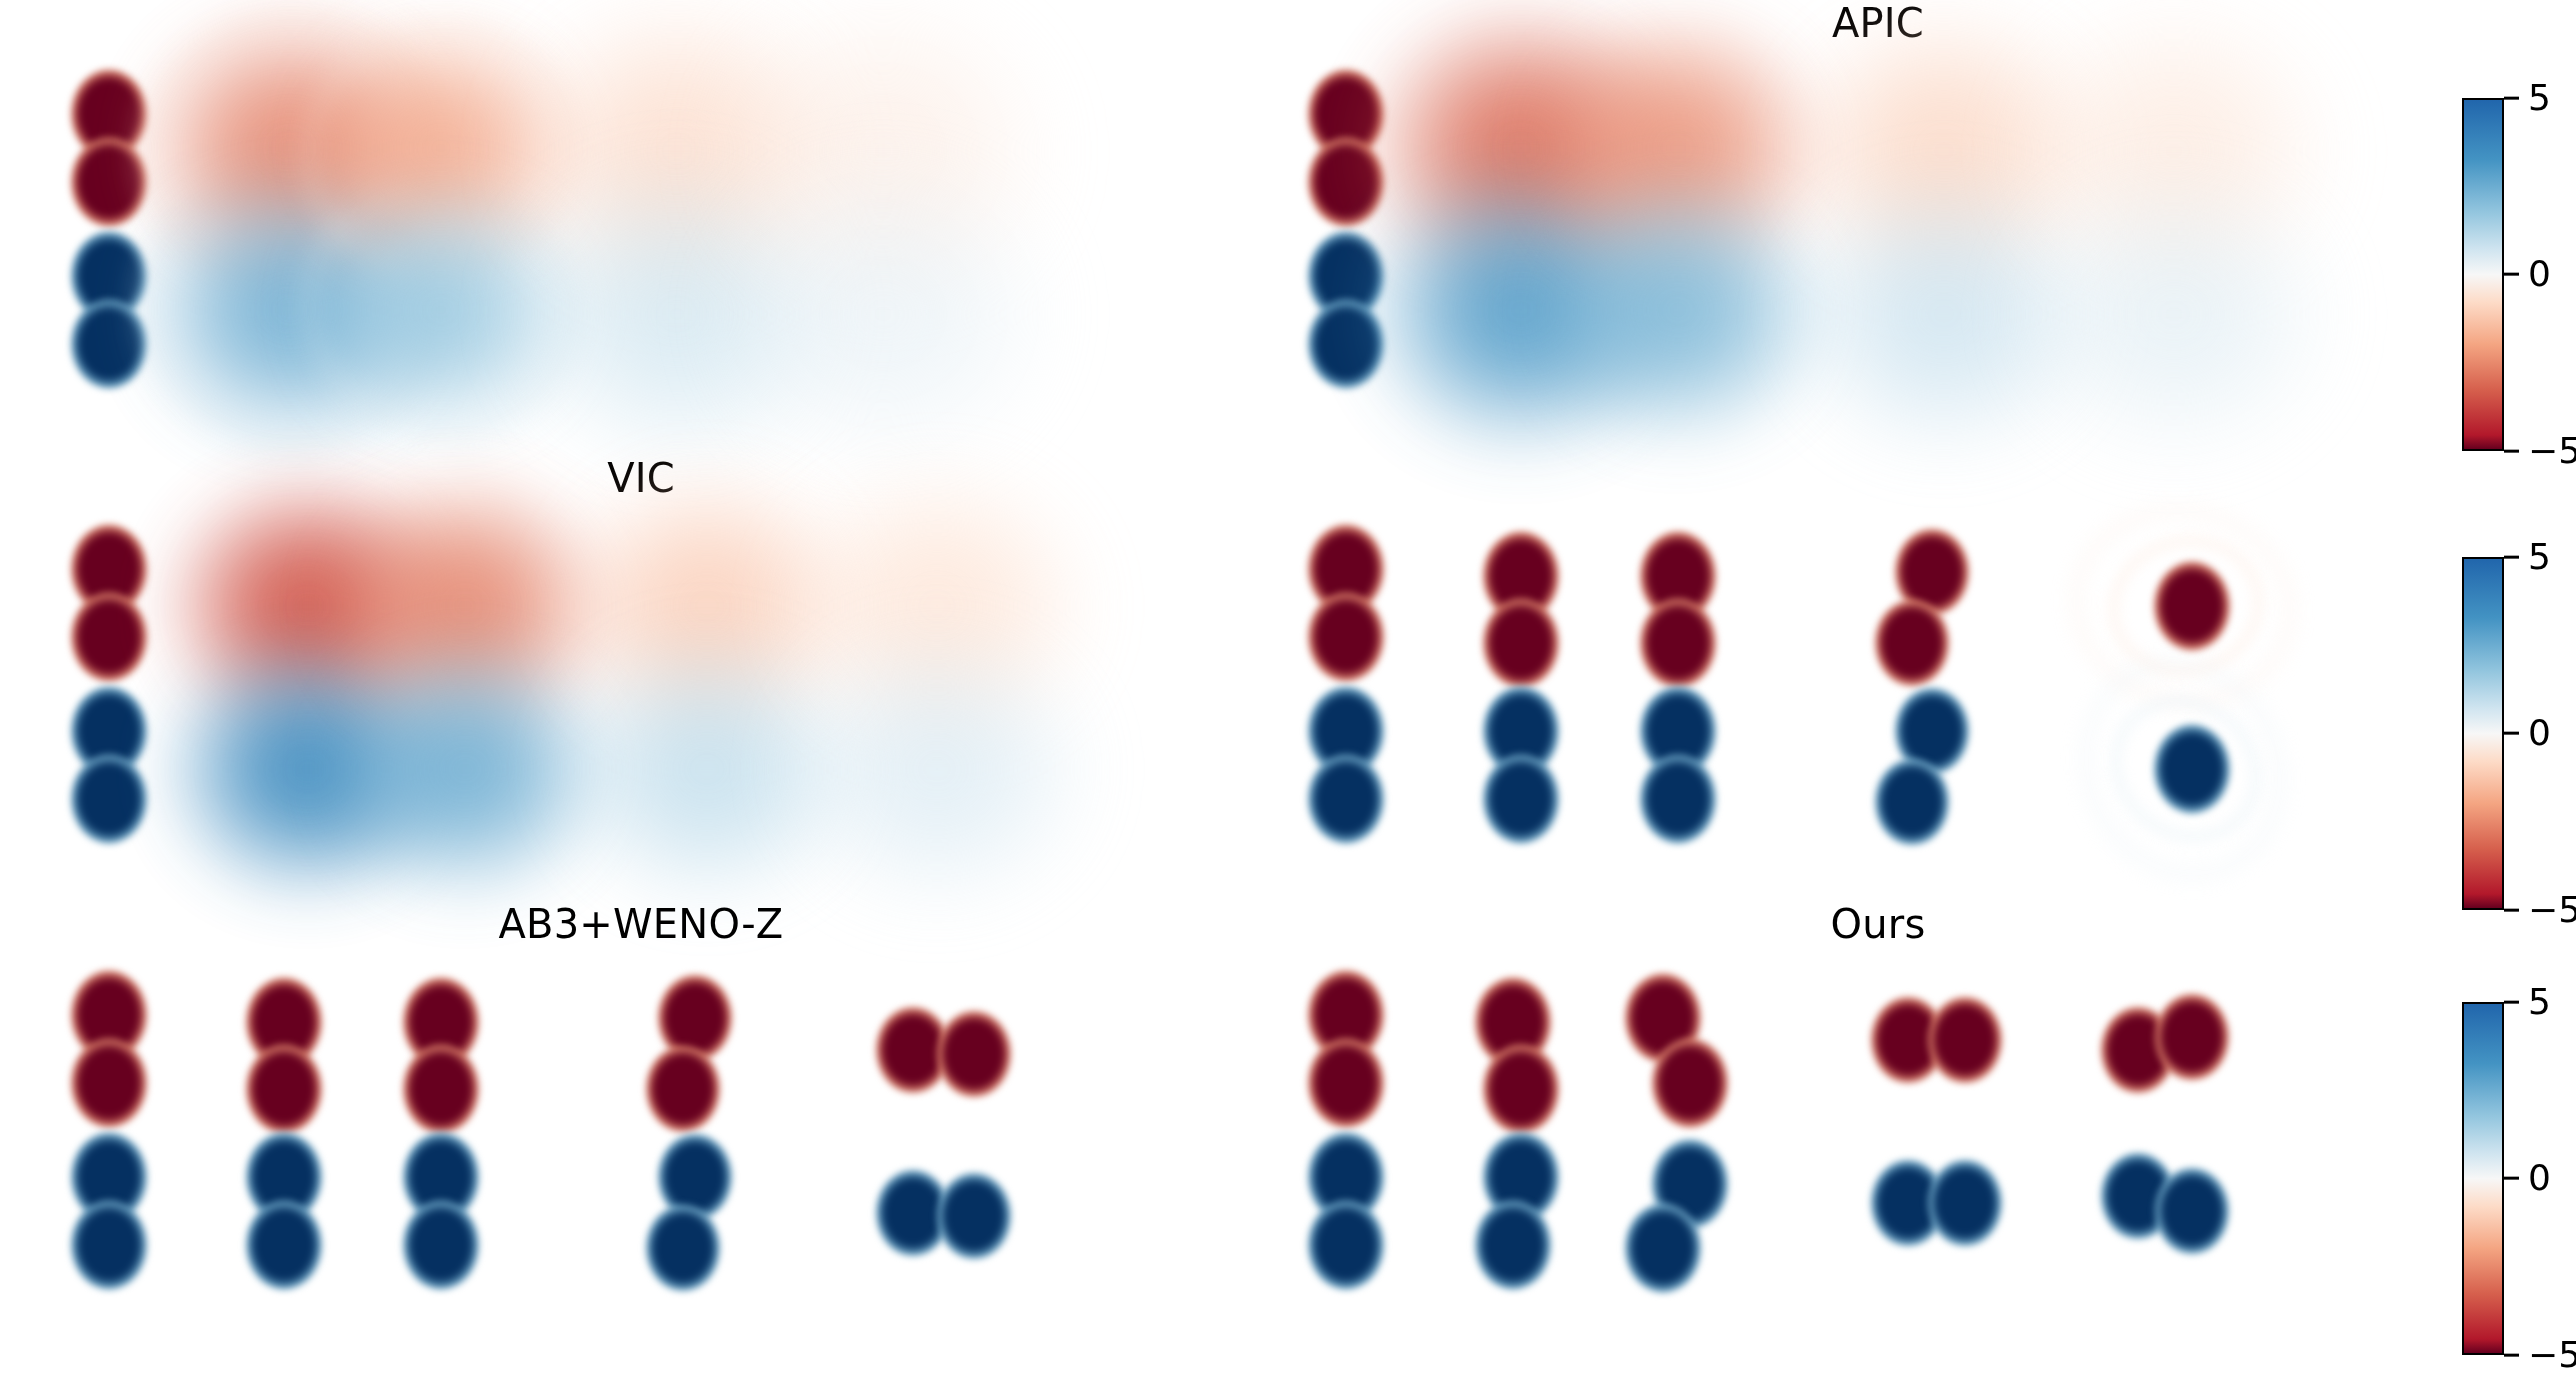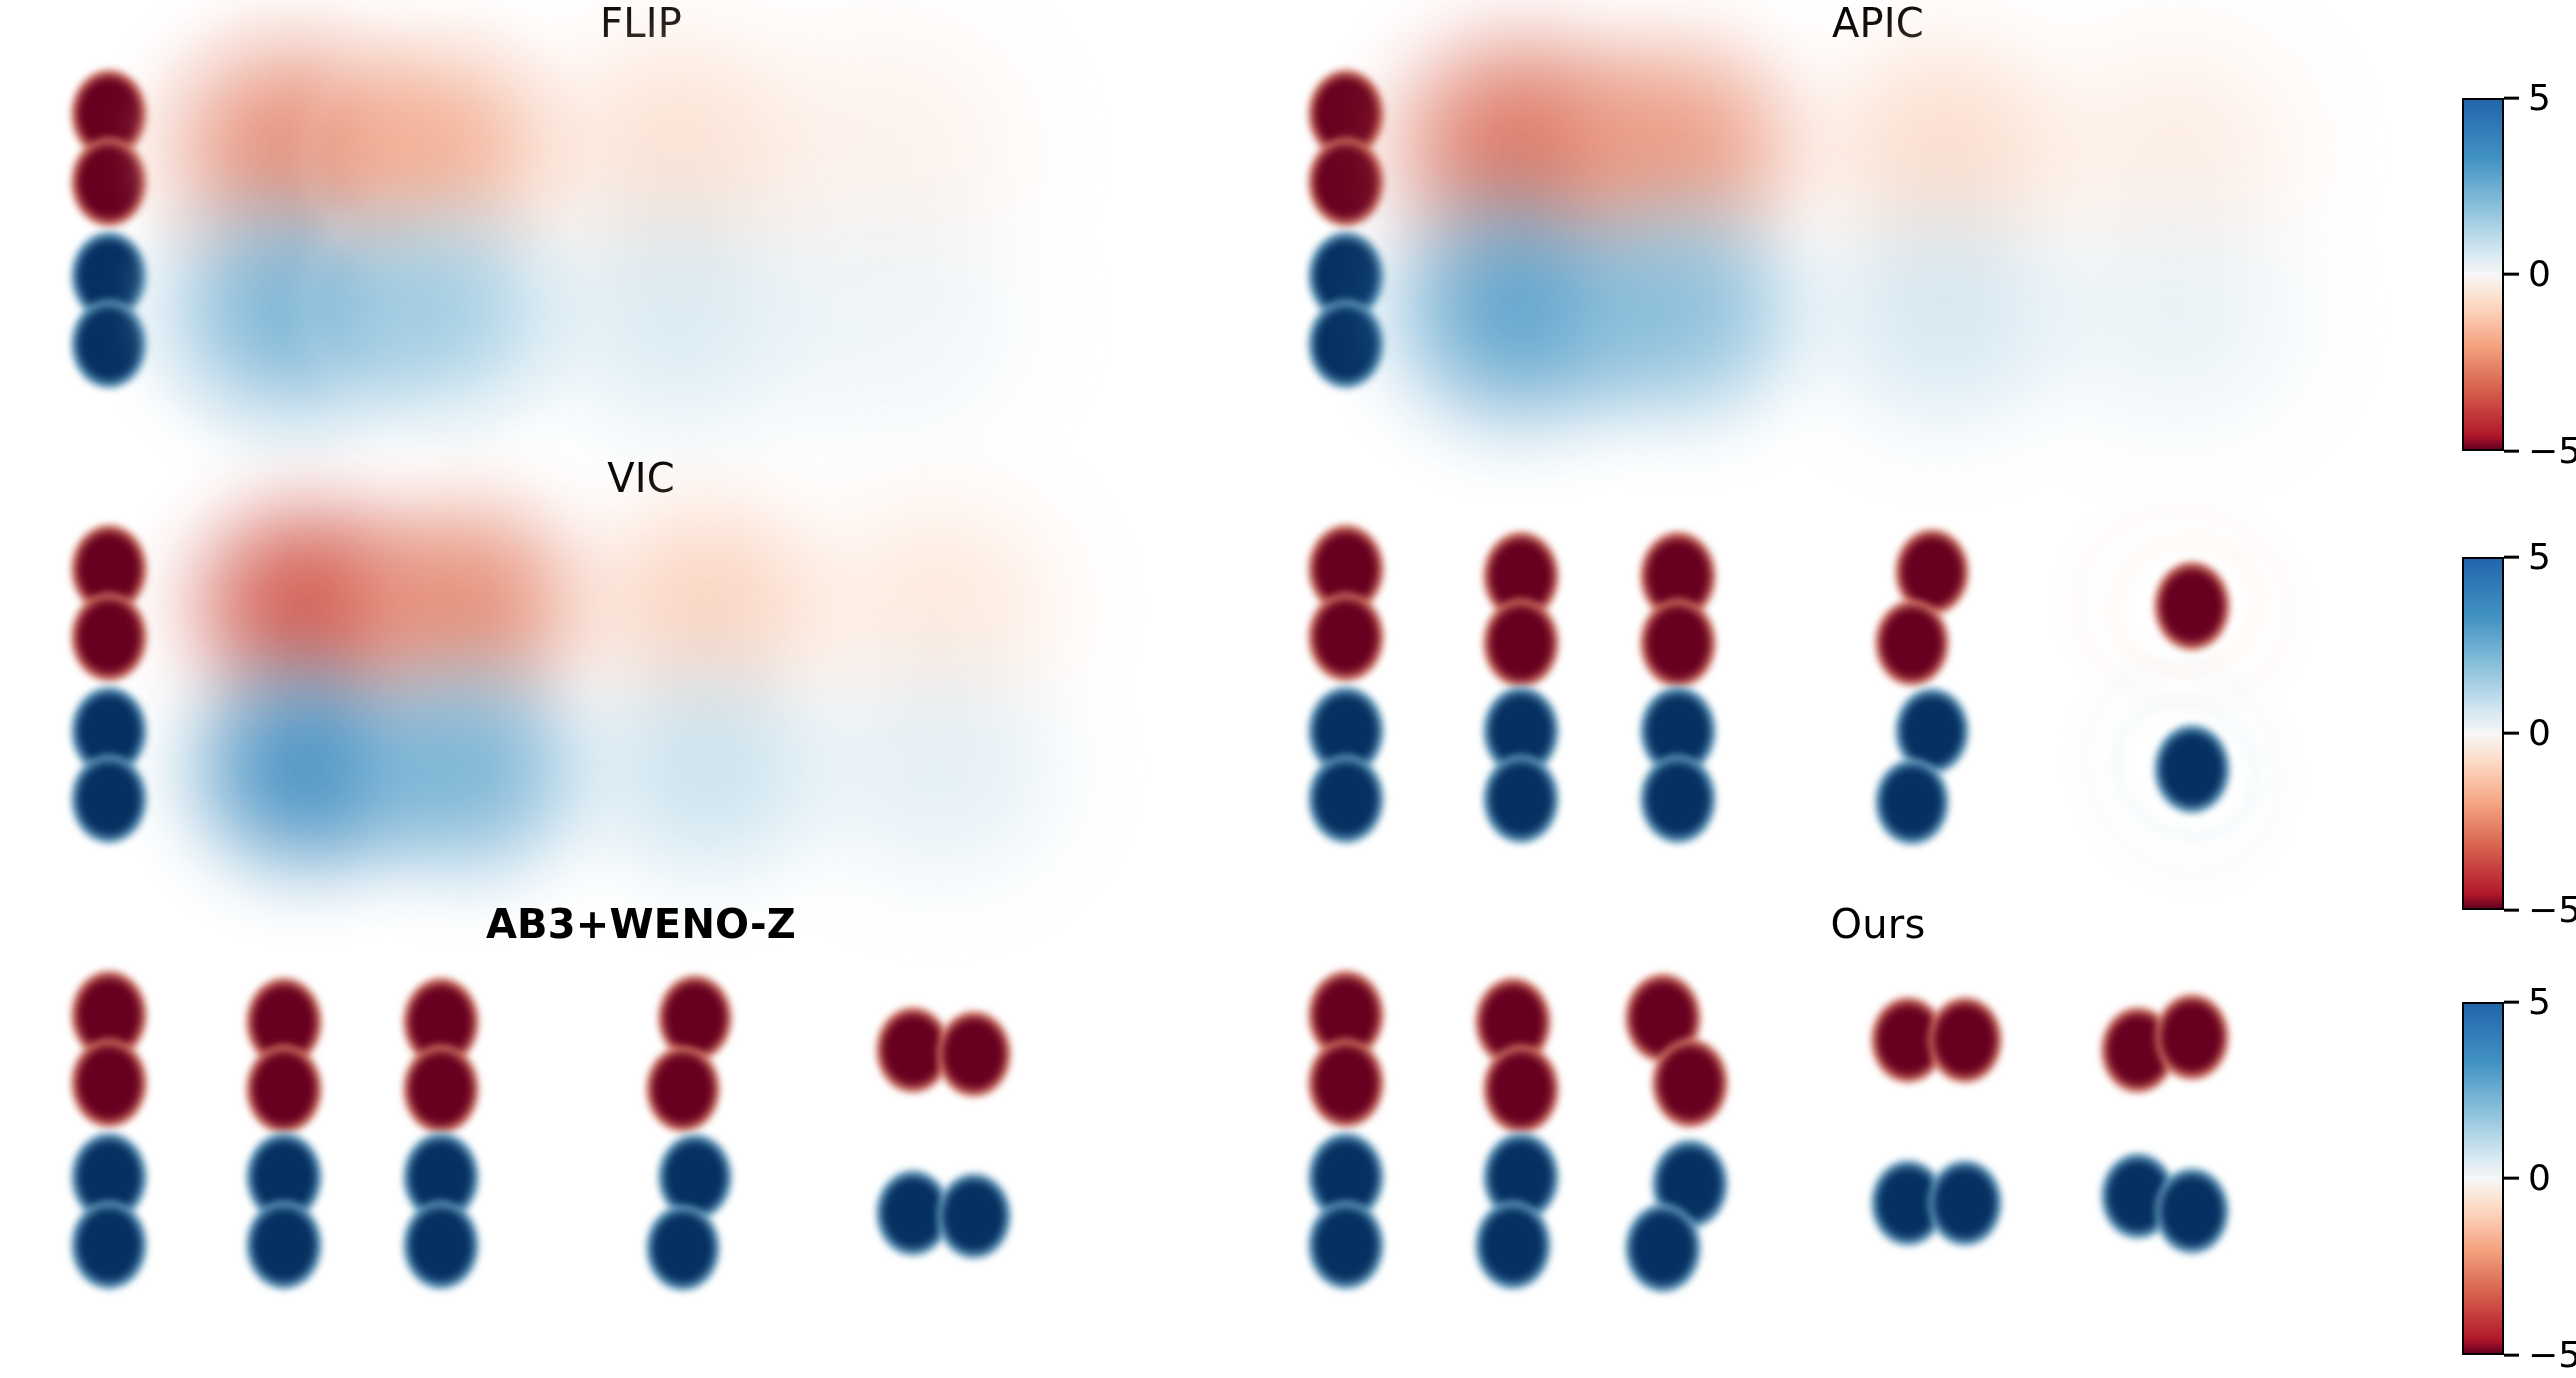--- a/index.html
+++ b/index.html
@@ -64,21 +64,20 @@
     position:absolute;left:100%;margin-left:24px;
     font-size:36px;line-height:36px;white-space:nowrap;
     transform:translateY(-50%);color:#000;
   }
 </style>
 </head>
 <body>
 
 <div id="figure">
     <div class="panel" style="left: 36px; top: 0px; width: 1210px; height: 391px;">
-      <div class="panel-title">FLIP</div>
       <div class="panel-axes">
         <div class="frame" style="left: 0px; right: 0px;">
           <div class="blob" style="left: 73px; top: 61px; width: 76px; height: 89px; background: radial-gradient(rgb(103, 0, 31) 0%, rgb(103, 0, 31) 52%, rgb(237, 148, 117) 72%, rgba(255, 255, 255, 0) 100%); filter: blur(3.6px);"></div>
           <div class="blob" style="left: 73px; top: 129px; width: 76px; height: 89px; background: radial-gradient(rgb(103, 0, 31) 0%, rgb(103, 0, 31) 52%, rgb(237, 148, 117) 72%, rgba(255, 255, 255, 0) 100%); filter: blur(3.6px);"></div>
           <div class="blob" style="left: 73px; top: 223px; width: 76px; height: 89px; background: radial-gradient(rgb(5, 48, 97) 0%, rgb(5, 48, 97) 52%, rgb(126, 185, 215) 72%, rgba(255, 255, 255, 0) 100%); filter: blur(3.6px);"></div>
           <div class="blob" style="left: 73px; top: 291px; width: 76px; height: 89px; background: radial-gradient(rgb(5, 48, 97) 0%, rgb(5, 48, 97) 52%, rgb(126, 185, 215) 72%, rgba(255, 255, 255, 0) 100%); filter: blur(3.6px);"></div>
         </div>
         <div class="frame" style="left: 0px; right: 0px;">
           <div class="ring" style="left: 254px; top: 95px; width: 278px; height: 243px; border-width: 12.5px; border-color: rgb(250, 233, 223); opacity: 0.36; filter: blur(14px); transform: translate(-50%, -50%) rotate(-14deg);"></div>
           <div class="ring" style="left: 254px; top: 257px; width: 278px; height: 243px; border-width: 12.5px; border-color: rgb(228, 238, 244); opacity: 0.36; filter: blur(14px); transform: translate(-50%, -50%) rotate(12deg);"></div>
@@ -184,21 +183,21 @@
         <div class="frame" style="left: 0px; right: 0px;">
           <div class="ring" style="left: 913px; top: 98px; width: 140px; height: 123px; border-width: 6.3px; border-color: rgb(252, 222, 204); opacity: 0.448; filter: blur(7px); transform: translate(-50%, -50%) rotate(-14deg);"></div>
           <div class="ring" style="left: 910px; top: 98px; width: 206px; height: 180px; border-width: 9.3px; border-color: rgb(250, 233, 223); opacity: 0.36; filter: blur(10.3px); transform: translate(-50%, -50%) rotate(12deg);"></div>
           <div class="ring" style="left: 913px; top: 261px; width: 140px; height: 123px; border-width: 6.3px; border-color: rgb(213, 231, 241); opacity: 0.448; filter: blur(7px); transform: translate(-50%, -50%) rotate(38deg);"></div>
           <div class="ring" style="left: 910px; top: 261px; width: 206px; height: 180px; border-width: 9.3px; border-color: rgb(228, 238, 244); opacity: 0.36; filter: blur(10.3px); transform: translate(-50%, -50%) rotate(64deg);"></div>
           <div class="blob" style="left: 919px; top: 98px; width: 76px; height: 89px; background: radial-gradient(rgb(103, 0, 31) 0%, rgb(103, 0, 31) 52%, rgb(237, 148, 117) 72%, rgba(255, 255, 255, 0) 100%); filter: blur(3.6px);"></div>
           <div class="blob" style="left: 919px; top: 261px; width: 76px; height: 89px; background: radial-gradient(rgb(5, 48, 97) 0%, rgb(5, 48, 97) 52%, rgb(126, 185, 215) 72%, rgba(255, 255, 255, 0) 100%); filter: blur(3.6px);"></div>
         </div>
       </div>
     </div>
-    <div class="panel" style="left: 36px; top: 901px; width: 1210px; height: 391px; font-weight: bold;">
+    <div class="panel" style="left: 36px; top: 901px; width: 1210px; height: 391px;">
       <div class="panel-title">AB3+WENO-Z</div>
       <div class="panel-axes">
         <div class="frame" style="left: 0px; right: 0px;">
           <div class="blob" style="left: 73px; top: 61px; width: 76px; height: 89px; background: radial-gradient(rgb(103, 0, 31) 0%, rgb(103, 0, 31) 52%, rgb(237, 148, 117) 72%, rgba(255, 255, 255, 0) 100%); filter: blur(3.6px);"></div>
           <div class="blob" style="left: 73px; top: 129px; width: 76px; height: 89px; background: radial-gradient(rgb(103, 0, 31) 0%, rgb(103, 0, 31) 52%, rgb(237, 148, 117) 72%, rgba(255, 255, 255, 0) 100%); filter: blur(3.6px);"></div>
           <div class="blob" style="left: 73px; top: 223px; width: 76px; height: 89px; background: radial-gradient(rgb(5, 48, 97) 0%, rgb(5, 48, 97) 52%, rgb(126, 185, 215) 72%, rgba(255, 255, 255, 0) 100%); filter: blur(3.6px);"></div>
           <div class="blob" style="left: 73px; top: 291px; width: 76px; height: 89px; background: radial-gradient(rgb(5, 48, 97) 0%, rgb(5, 48, 97) 52%, rgb(126, 185, 215) 72%, rgba(255, 255, 255, 0) 100%); filter: blur(3.6px);"></div>
         </div>
         <div class="frame" style="left: 0px; right: 0px;">
           <div class="blob" style="left: 248px; top: 68px; width: 76px; height: 89px; background: radial-gradient(rgb(103, 0, 31) 0%, rgb(103, 0, 31) 52%, rgb(237, 148, 117) 72%, rgba(255, 255, 255, 0) 100%); filter: blur(3.6px);"></div>

